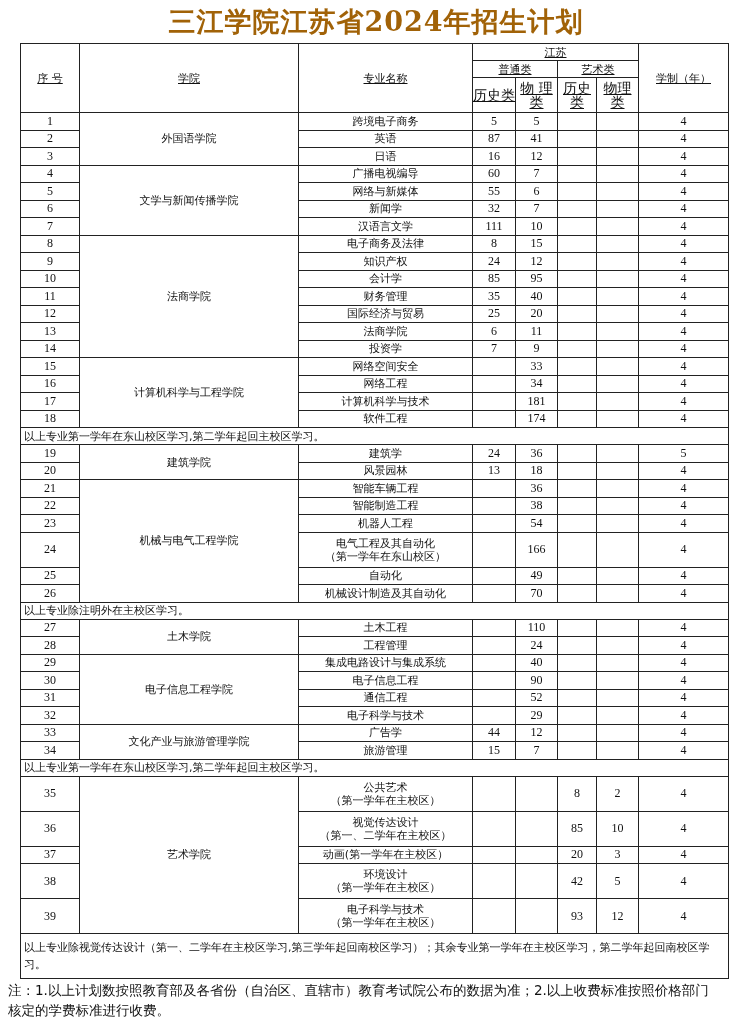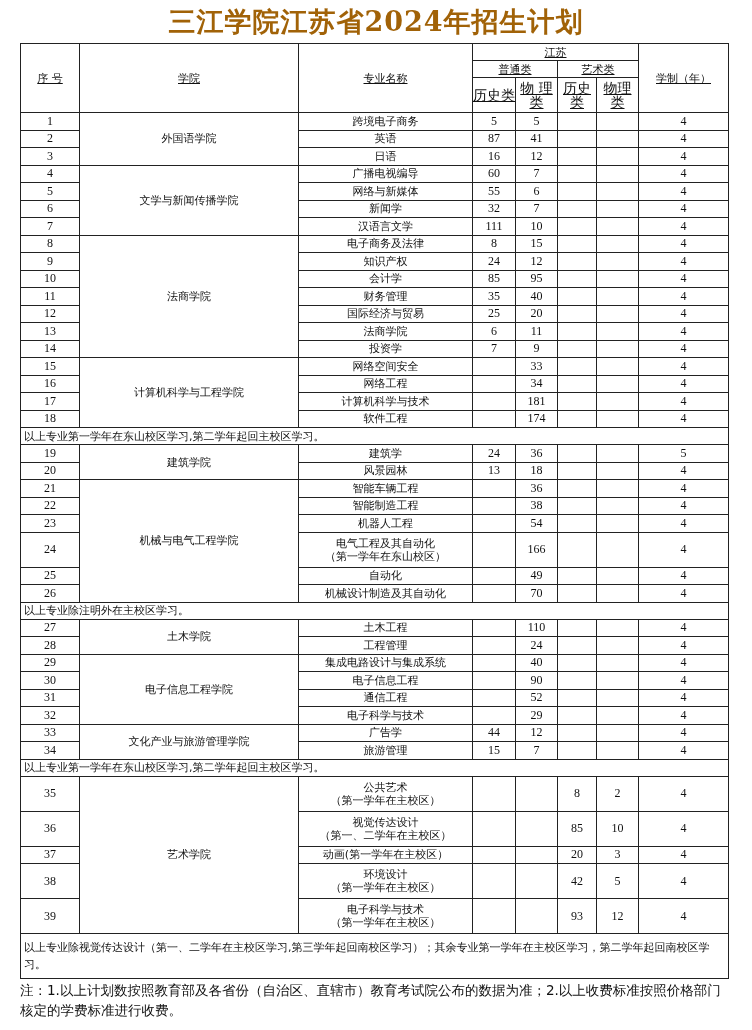--- a/index.html
+++ b/index.html
@@ -12,21 +12,21 @@
                table-layout:fixed; width:708px; font-size:11px; }
   table.plan td, table.plan th { border:1px solid #222; padding:0; text-align:center;
                vertical-align:middle; line-height:13px; font-weight:normal; overflow:hidden; }
   .hdr td { height:16px;text-decoration:underline; }
   .hdr .small { font-size:14px; line-height:14px; }
   tr.r td { height:16.5px; }
   tr.r2 td { height:34px; }
   tr.note td { height:16px; text-align:left; padding-left:3px; }
   tr.note2 td { height:40px; text-align:left; padding:2px 3px; line-height:17px;margin-top:40px; }
   .num { font-family:"Liberation Serif", "DejaVu Serif", serif; font-size:12px; }
-  .footer { position:absolute; left:20px; top:980px; width:712px; font-size:13.5px;
+  .footer { position:absolute; left:8px; top:980px; width:712px; font-size:13.5px;
             line-height:20px; color:#111; }
 </style>
 </head>
 <body>
 
 <div class="title">三江学院江苏省2024年招生计划</div>
 
 <table class="plan">
   <colgroup>
     <col style="width:59px">

